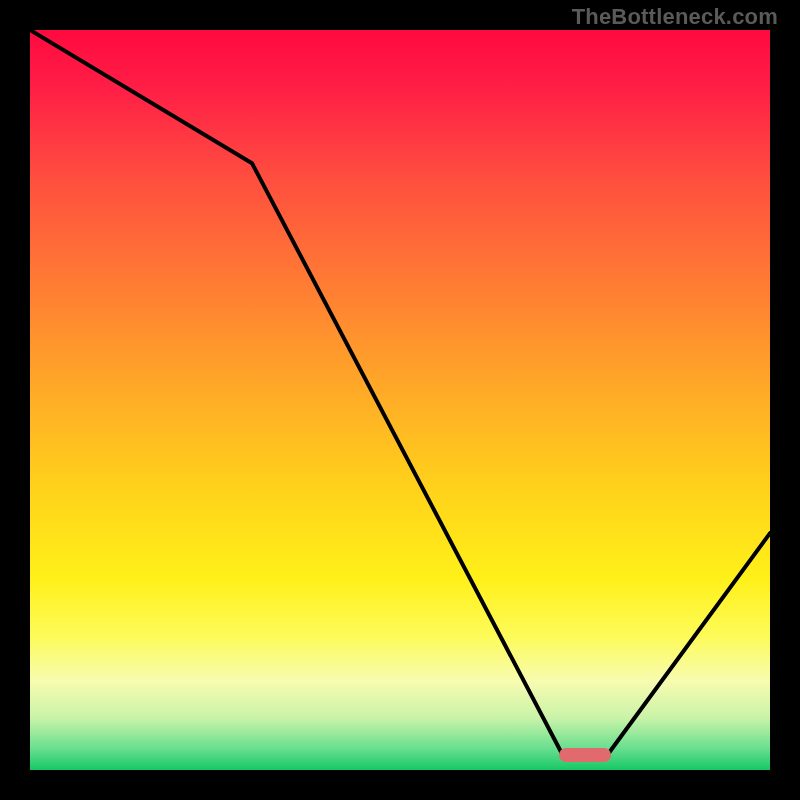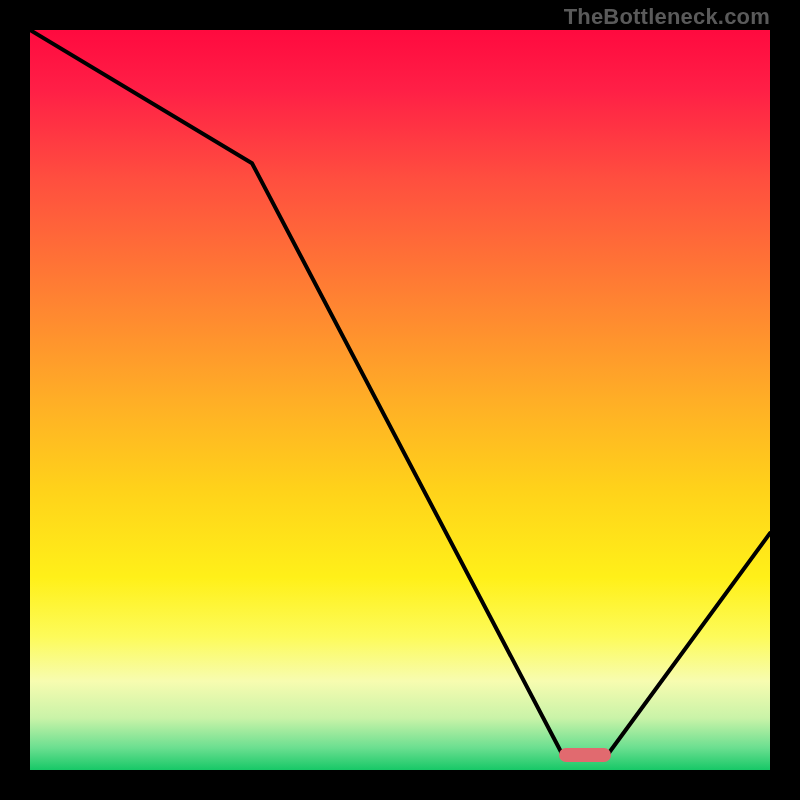--- a/index.html
+++ b/index.html
@@ -35,21 +35,21 @@
   }
   .marker {
     position: absolute;
     height: 14px;
     border-radius: 7px;
     background: #e16a6f;
   }
   .watermark {
     position: absolute;
     top: 4px;
-    right: 30px;
+    right: 22px;
     color: #5a5a5a;
     font-size: 22px;
     font-weight: 600;
     letter-spacing: 0.2px;
   }
 </style>
 </head>
 <body>
 
 <div class="frame">

